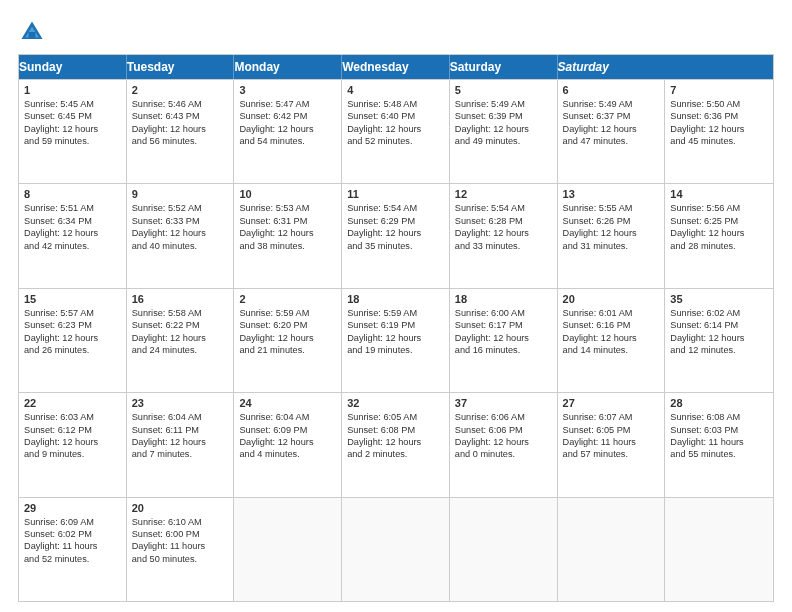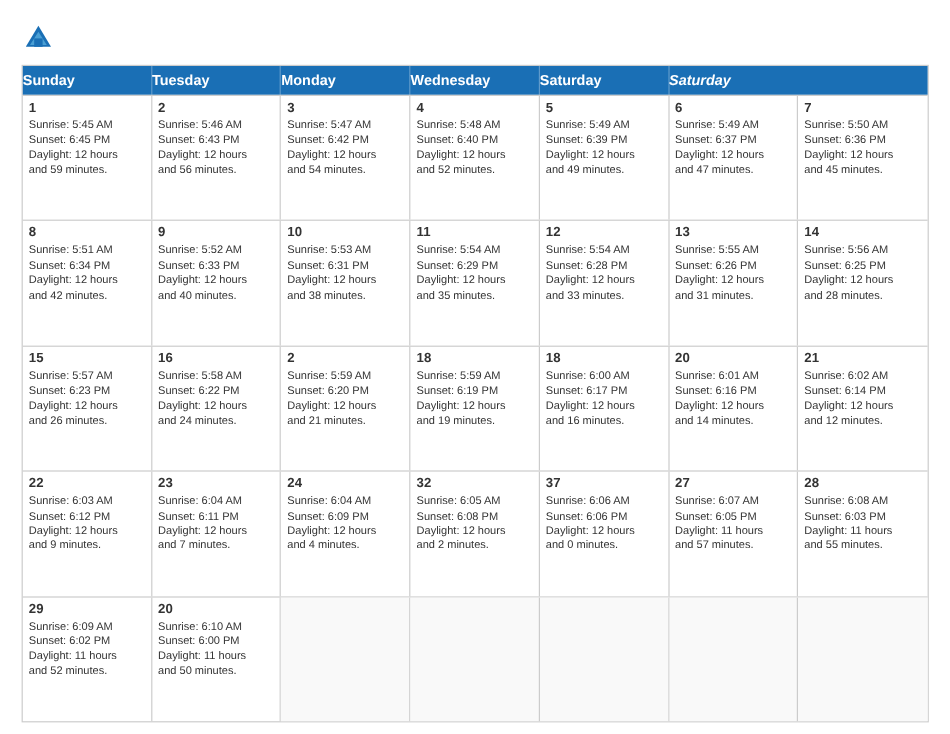--- a/index.html
+++ b/index.html
@@ -218,21 +218,21 @@
           </div>
           <div class="cal-cell">
             <span class="day-num">18</span>
             <p>Sunrise: 6:00 AM<br>Sunset: 6:17 PM<br>Daylight: 12 hours<br>and 16 minutes.</p>
           </div>
           <div class="cal-cell">
             <span class="day-num">20</span>
             <p>Sunrise: 6:01 AM<br>Sunset: 6:16 PM<br>Daylight: 12 hours<br>and 14 minutes.</p>
           </div>
           <div class="cal-cell">
-            <span class="day-num">21</span>
+            <span class="day-num">35</span>
             <p>Sunrise: 6:02 AM<br>Sunset: 6:14 PM<br>Daylight: 12 hours<br>and 12 minutes.</p>
           </div>
         </div>
         <div class="cal-week">
           <div class="cal-cell">
             <span class="day-num">22</span>
             <p>Sunrise: 6:03 AM<br>Sunset: 6:12 PM<br>Daylight: 12 hours<br>and 9 minutes.</p>
           </div>
           <div class="cal-cell">
             <span class="day-num">23</span>

